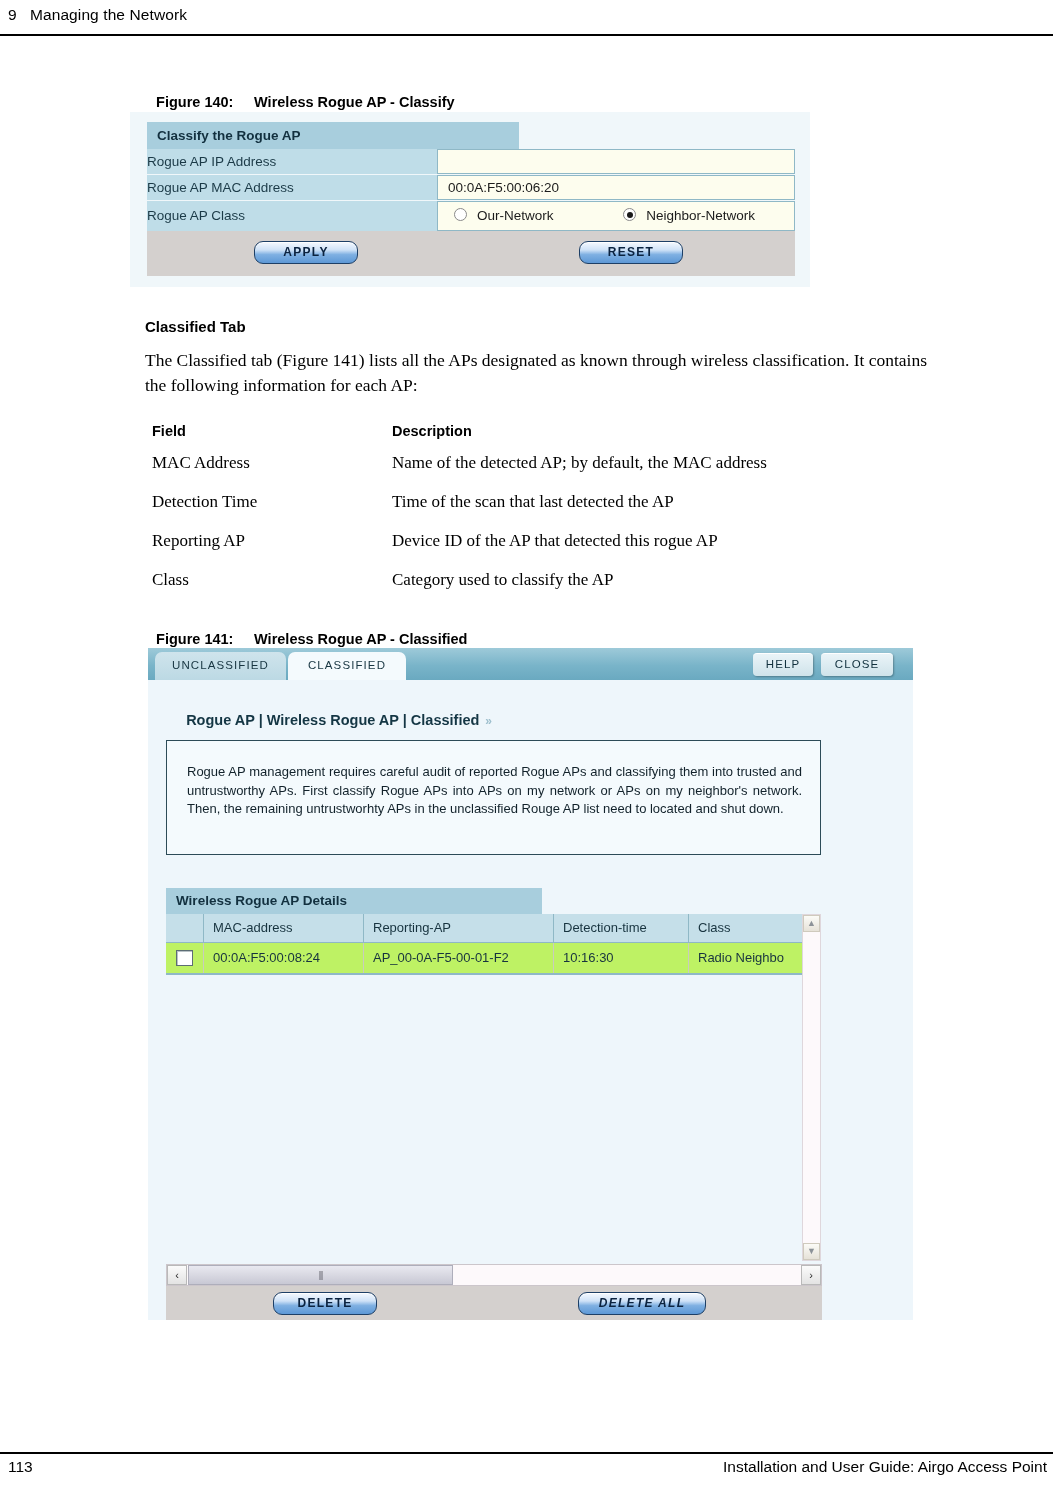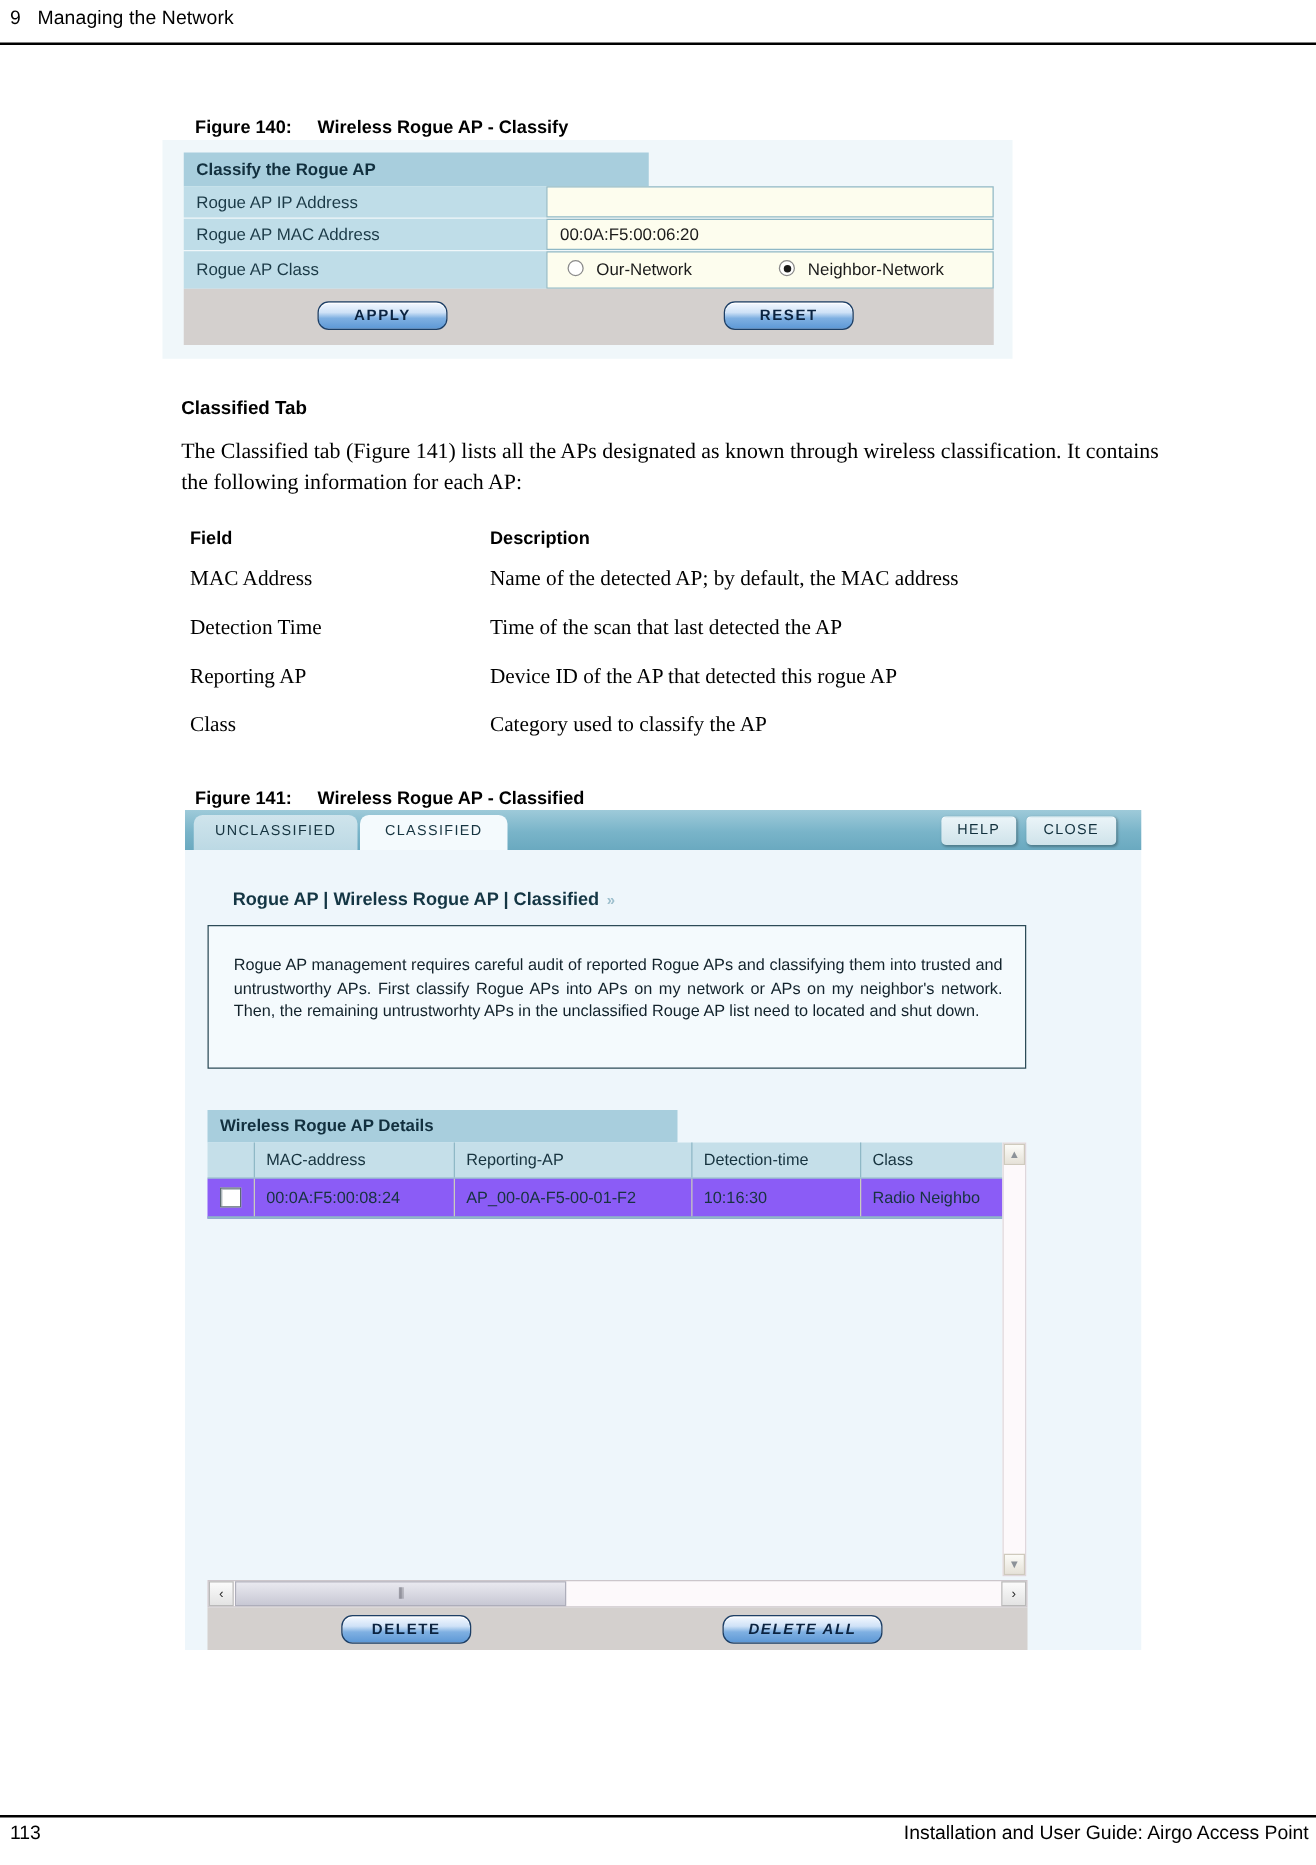--- a/index.html
+++ b/index.html
@@ -132,21 +132,20 @@
   }
   .f140-row .lbl {
     position: absolute;
     left: 0; top: 0;
     width: 290px; height: 25px;
     background: #bfdde8;
     font-family: "Liberation Sans", sans-serif;
     font-size: 13.5px;
     color: #1b3a47;
     line-height: 25px;
-    padding-left: 10px;
     box-sizing: border-box;
   }
   .f140-row .val {
     position: absolute;
     left: 290px; top: 0;
     width: 358px; height: 25px;
     background: #fdfdee;
     border: 1px solid #8fb8c6;
     box-sizing: border-box;
     font-family: "Liberation Sans", sans-serif;
@@ -341,21 +340,21 @@
     font-size: 13px;
     color: #17333f;
     line-height: 28px;
     padding-left: 9px;
     box-sizing: border-box;
     border-right: 1px solid #8fb8c6;
   }
   .grid-row {
     position: relative;
     height: 30px;
-    background: #8b5cf6;
+    background: #bef264;
     border-bottom: 2px solid #8fb8c6;
   }
   .grid-row .cell {
     line-height: 30px;
     border-right: 1px solid #c9ccbe;
   }
   .c-check { left: 0;   width: 38px; }
   .c-mac   { left: 38px;  width: 160px; }
   .c-rep   { left: 198px; width: 190px; }
   .c-det   { left: 388px; width: 135px; }

